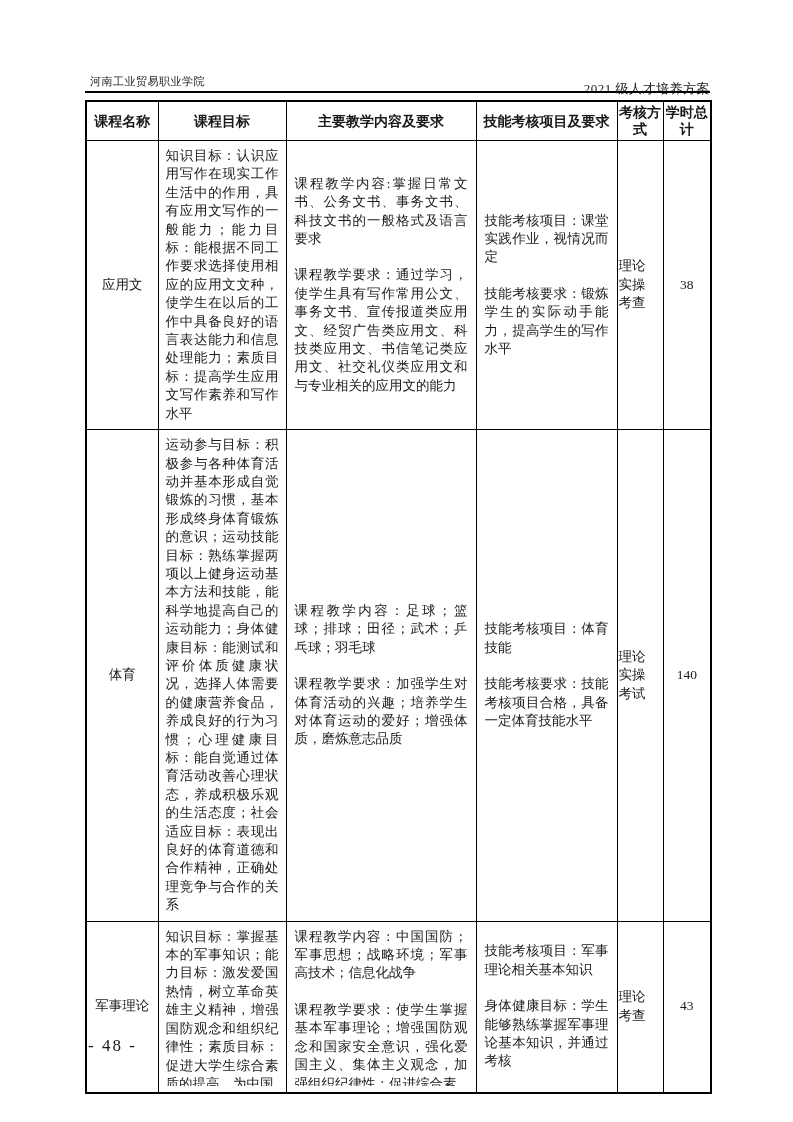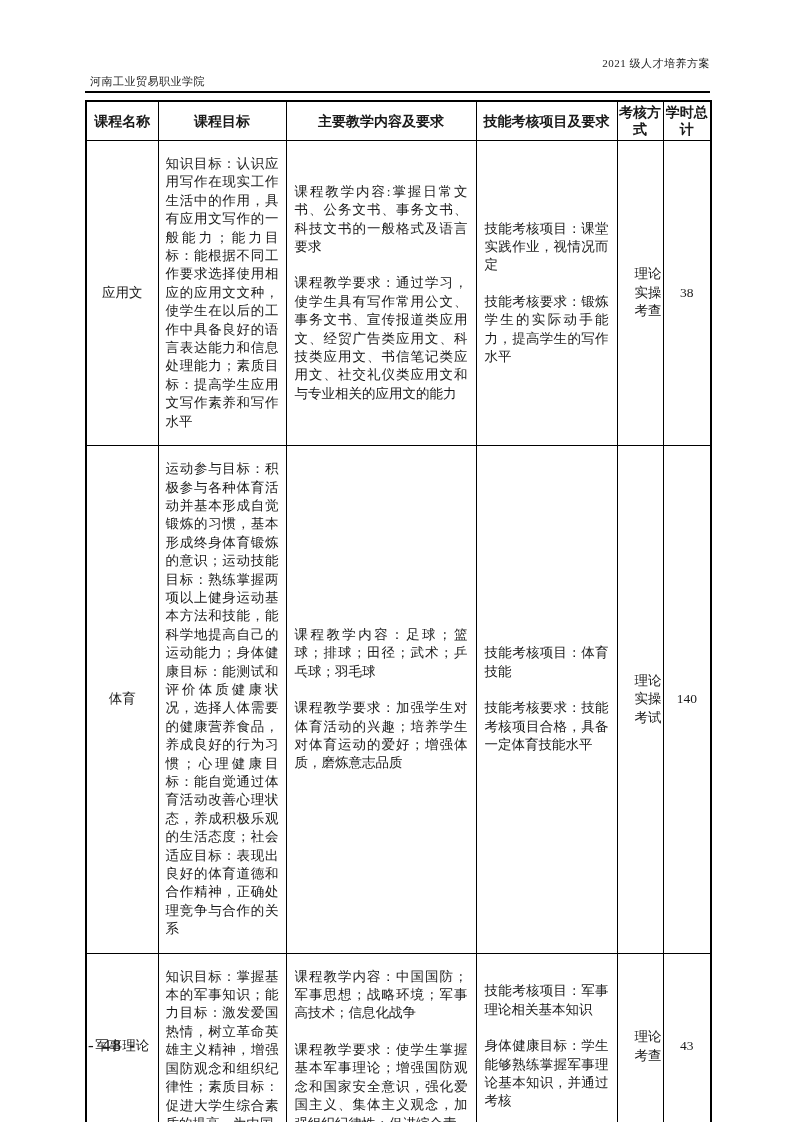--- a/index.html
+++ b/index.html
@@ -9,22 +9,22 @@
     position:relative;
     font-family:"Liberation Serif", serif;
     color:#1a1a1a;
     overflow:hidden;
   }
   .running-head-left {
     position:absolute; left:90px; top:74px;
     font-size:11px; letter-spacing:0.5px;
   }
   .running-head-right {
-    position:absolute; right:83px; top:56px;
-    font-size:11px; letter-spacing:0.5px;
+    position:absolute; right:83px; top:80px;
+    font-size:13px; letter-spacing:0.5px;
   }
   .head-rule {
     position:absolute; left:85px; top:91px;
     width:625px; height:2px; background:#000;
   }
   table.course-table {
     position:absolute; left:85px; top:100px;
     width:625px;
     border-collapse:collapse;
     table-layout:fixed;
@@ -42,25 +42,25 @@
     text-align:center;
     height:34px;
     line-height:17px;
     padding:2px 1px;
   }
   .course-table td {
     font-size:13.5px;
     line-height:18.4px;
   }
   td.cell-name   { text-align:center; }
-  td.cell-obj    { text-align:justify; text-justify:inter-character; padding:14px 7px; }
+  td.cell-obj    { text-align:justify; text-justify:inter-character; padding:6px 7px; }
   td.cell-content, td.cell-assess {
     text-align:justify; text-justify:inter-character; padding:2px 8px;
   }
-  td.cell-method { text-align:right; white-space:pre-line; padding:14px 1px; }
+  td.cell-method { text-align:left; white-space:pre-line; padding:14px 1px; }
   td.cell-hours  { text-align:center; }
   .cell-content p, .cell-assess p { margin:0; }
   .cell-content p + p, .cell-assess p + p { margin-top:18px;font-family:Liberation Serif, serif; }
   tr.row-1 { height:262px; }
   tr.row-2 { height:449px; }
   tr.row-3 { height:160px; }
   .clip-3 { max-height:158px; overflow:hidden; }
   .page-number {
     position:absolute; left:88px; top:1036px;
     font-size:17px; letter-spacing:2px;

